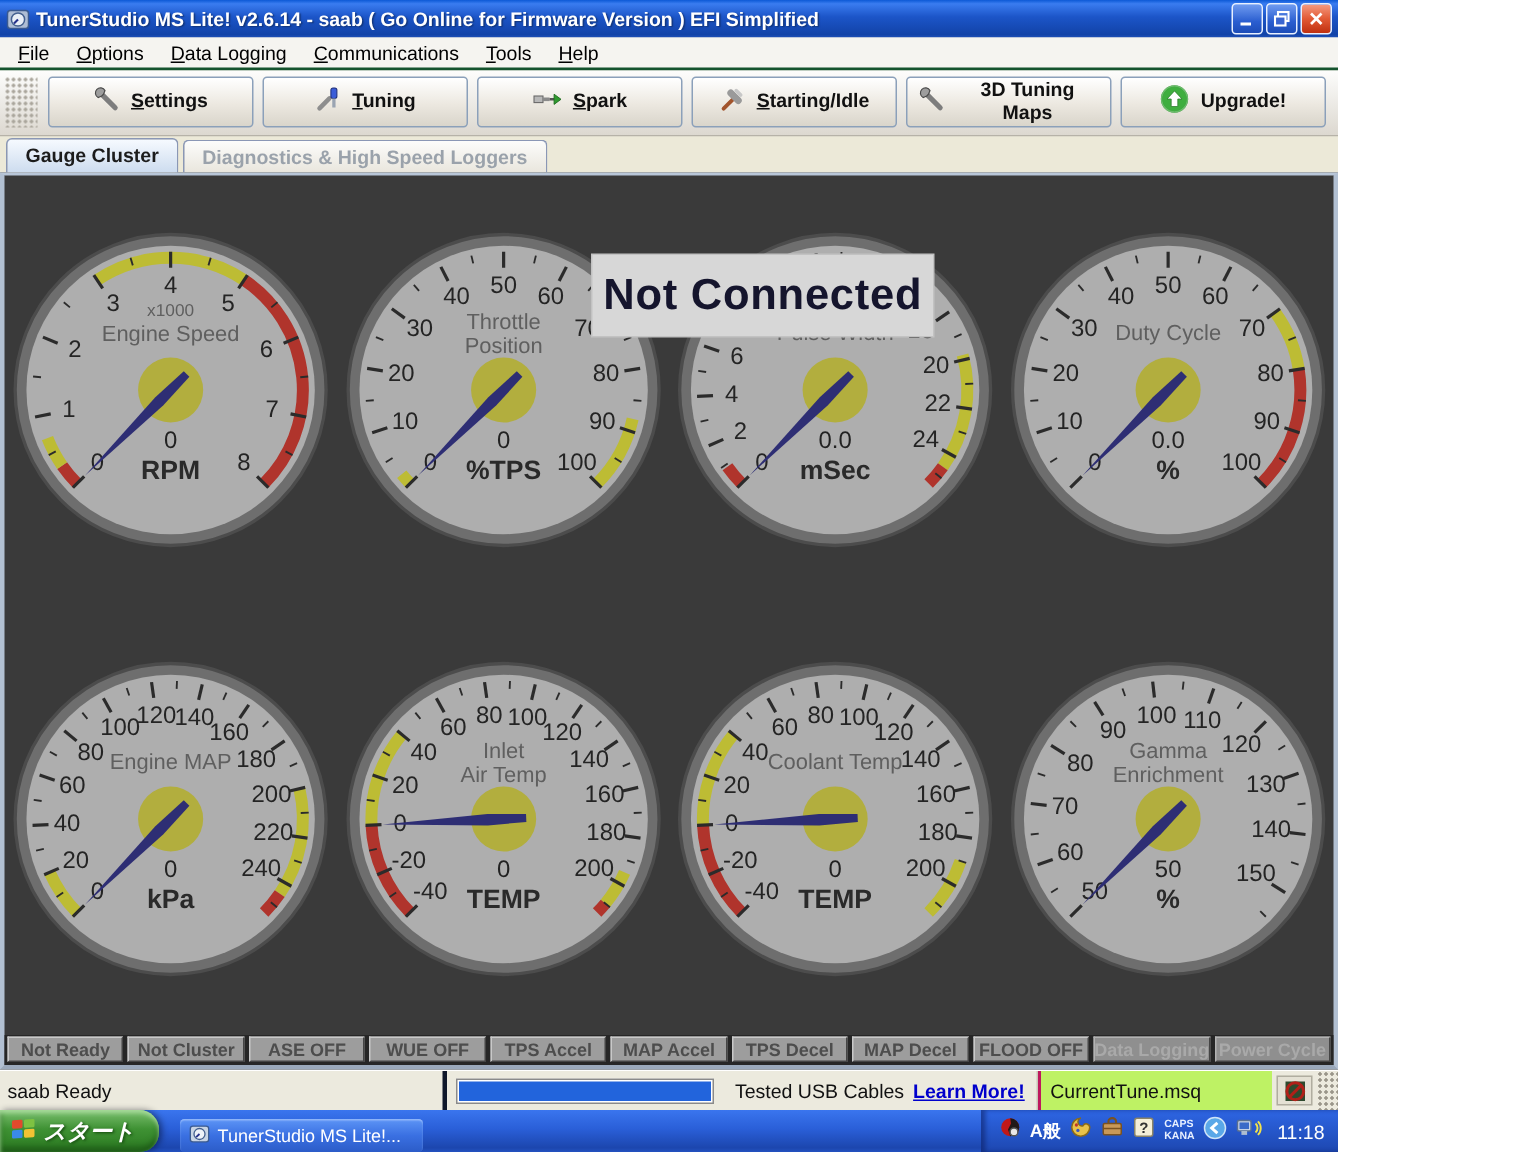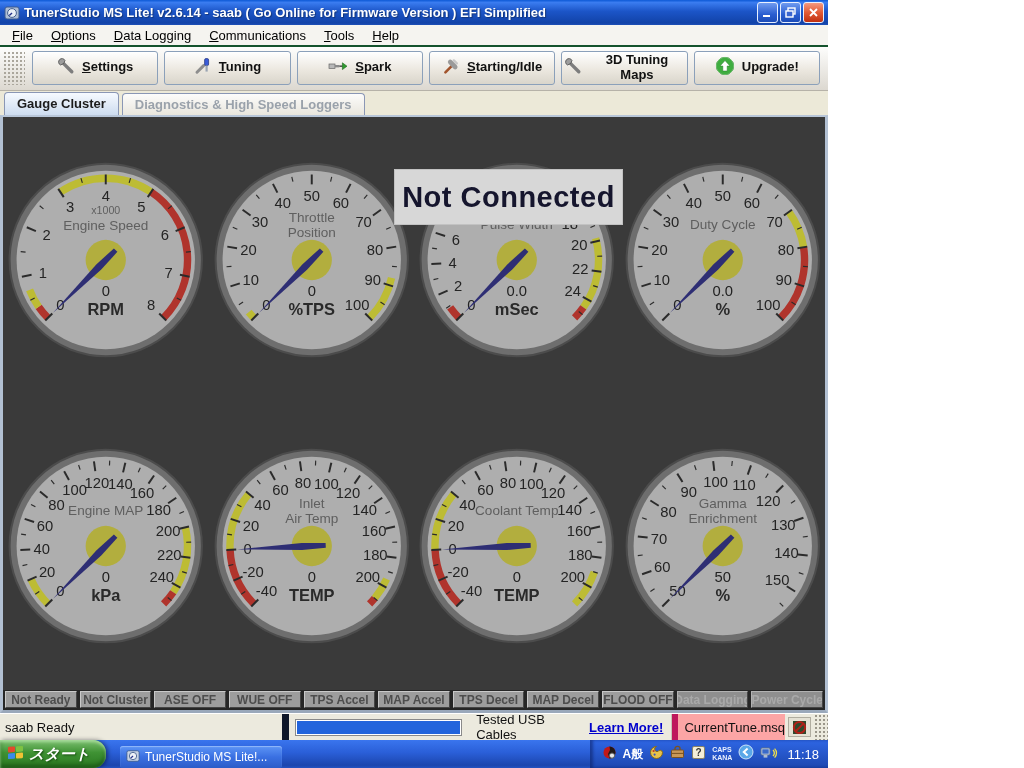--- a/index.html
+++ b/index.html
@@ -1,17 +1,17 @@
 <!DOCTYPE html>
 <html><head>
 <meta charset="utf-8">
 <style>
   * { margin:0; padding:0; box-sizing:border-box; }
   html,body { width:1024px; height:768px; overflow:hidden; font-family:"Liberation Sans", sans-serif; }
-  .screen { position:relative; width:828px; height:768px; background:#ece9d8; }
+  .screen { position:relative; width:892px; height:768px; background:#ece9d8; }
 
   
   .titlebar { height:25px; display:flex; align-items:center; padding:0 4px;
     background:linear-gradient(180deg,#0c59d6 0%,#3a7cf0 10%,#1c55c8 45%,#1243a8 92%,#1e50b8 100%); }
   .app-icon { width:16px; height:16px; margin-right:4px; flex:0 0 auto; }
   .titlebar .title { flex:1; color:#fff; font-size:13px; font-weight:bold; white-space:nowrap; overflow:hidden;
     text-shadow:1px 1px 1px #123478; }
   .winbtn { width:21px; height:21px; margin-left:2px; border-radius:3px; border:1px solid #e8f0ff;
     display:flex; align-items:center; justify-content:center; color:#fff; font-size:12px; font-weight:bold; }
   .winbtn.minb, .winbtn.restoreb { background:linear-gradient(#6f9bf0,#2a5ed0 60%,#1c4cb8); }
@@ -50,27 +50,27 @@
     display:flex; gap:3px; padding:1px 2px 2px; z-index:5; }
   .ind { flex:1; background:#9d9d9d; color:#4d4d4d; font-size:12px; font-weight:bold;
     border-top:1px solid #c9c9c9; border-left:1px solid #c9c9c9; border-right:1px solid #454545; border-bottom:1px solid #454545;
     display:flex; align-items:center; justify-content:center; white-space:nowrap; overflow:hidden; }
   .ind.dim { color:#8f8f8f; background:#8f8f8f; border-top-color:#b2b2b2; border-left-color:#b2b2b2; }
   .ind.dim span { color:#a9a9a9; }
 
   
   .statusbar { height:27px; background:#eceade; border-top:1px solid #fff; display:flex; align-items:center;
     font-size:13px; color:#111; }
-  .sb-left { width:298px; padding-left:5px; border-right:7px solid #0f172a; align-self:stretch; display:flex; align-items:center; }
+  .sb-left { width:298px; padding-left:5px; border-right:3px solid #0f172a; align-self:stretch; display:flex; align-items:center; }
   .sb-progress { width:172px; height:17px; margin:0 6px; border:1px solid #8a8a8a; background:#fff; padding:1px; }
   .sb-progress .fill { width:100%; height:100%; background:#2264dc; }
   .sb-usb { display:flex; align-items:center; gap:6px; padding:0 8px; border-right:1px solid #c8c5b8; align-self:stretch; }
   .sb-link { color:#0000cc; text-decoration:underline; font-weight:bold; cursor:pointer; white-space:nowrap; }
-  .sb-file { flex:1; align-self:stretch; display:flex; align-items:center; padding-left:6px; background:#fca5a5;
-    border-left:6px solid #be185d;text-align:center; }
+  .sb-file { flex:1; align-self:stretch; display:flex; align-items:center; padding-left:6px; background:#bef264;
+    border-left:2px solid #be185d;text-align:center; }
   .sb-conn { width:24px; height:20px; margin:0 3px; border:1px solid #b0ada0; display:flex; align-items:center; justify-content:center; background:#e4e1d4; }
   .sb-grip { width:14px; height:100%; background-image:radial-gradient(#9a968a 1px, transparent 1.3px); background-size:4px 4px; }
 
   
   .taskbar { height:28px; display:flex; align-items:flex-end;
     background:linear-gradient(#3a75ee,#2a5fd8 45%,#1c46ae 90%,#2452c0); }
   .start-btn { height:28px; display:flex; align-items:center; gap:5px; padding:0 16px 0 7px; cursor:pointer;
     background:linear-gradient(#7cc070,#3f9234 45%,#2e7d24 90%,#3a8a2e); border-radius:0 13px 13px 0;
     box-shadow:inset 0 2px 3px #a8dc9c, inset 0 -3px 4px #1c5816, 2px 0 4px rgba(0,0,20,.45);
     color:#fff; font-size:15px; font-weight:bold; font-style:italic; text-shadow:1px 1px 2px #14480e; }

